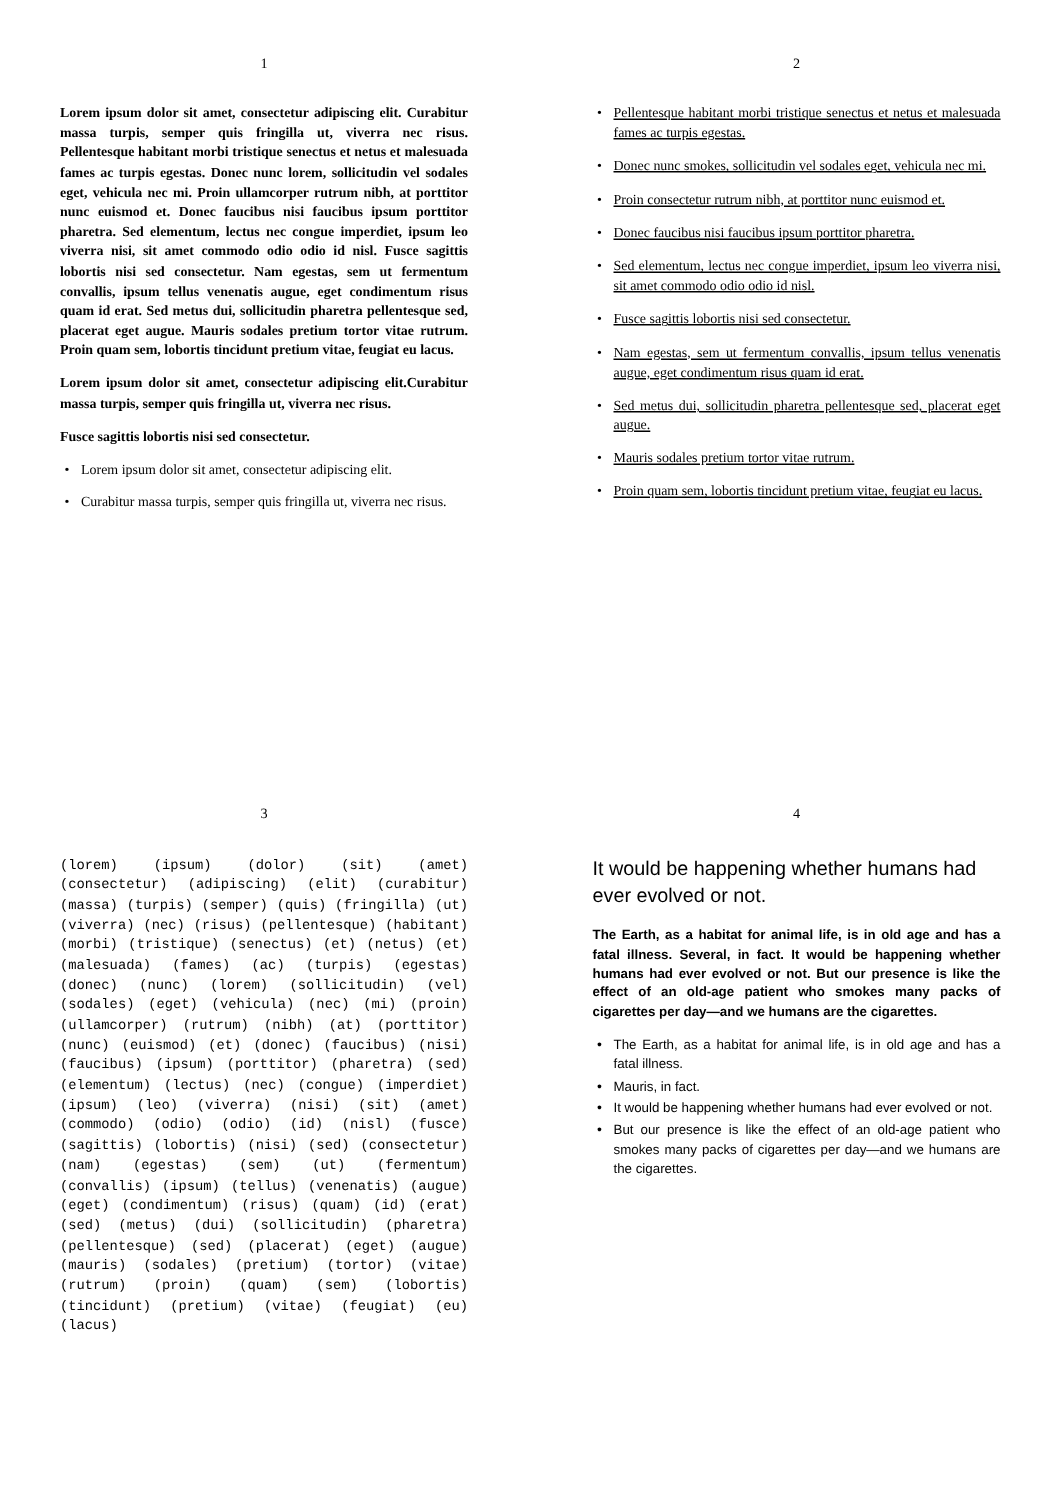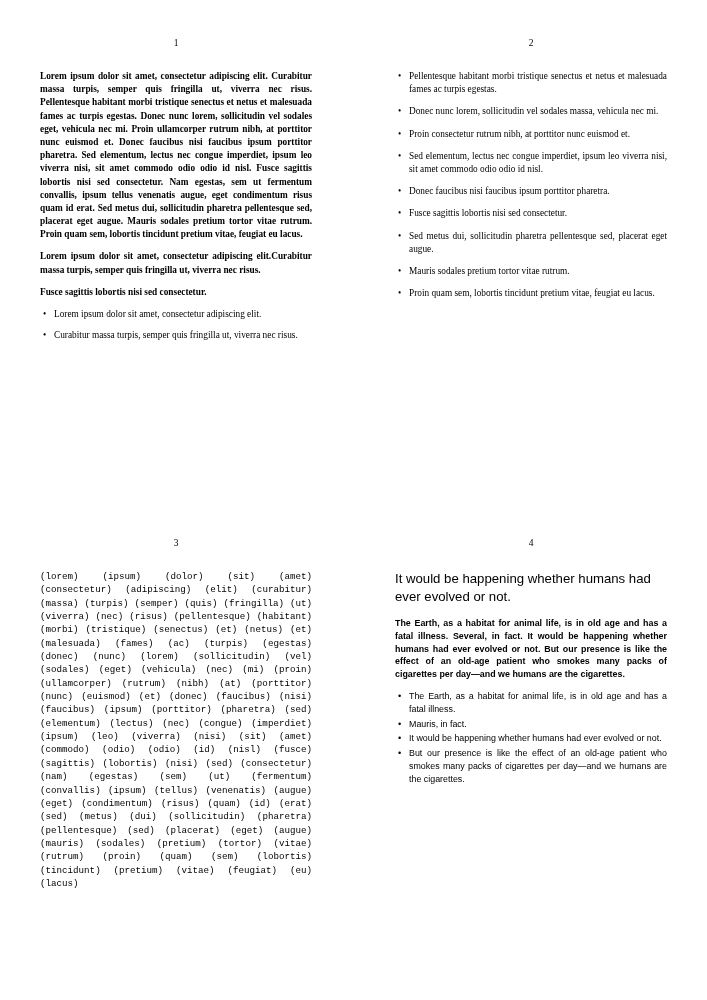--- a/index.html
+++ b/index.html
@@ -67,21 +67,21 @@
   ul.bullets li::before {
     content: "\2022";
     position: absolute;
     left: -11px;
     top: 0;
     font-size: 9.3px;
     line-height: 1.42;
   }
   ul.tight li { margin-bottom: 2px; }
 
-  .q2 ul.bullets { margin-top: 0; }
+  .q2 ul.bullets { margin-top: 0; text-decoration: underline; }
   .q2 ul.bullets li { margin-bottom: 9px; }
 
   .mono-block p {
     font-size: 9.2px;
     line-height: 1.45;
     text-align: justify;
     margin: 0;
     word-spacing: -0.3px;
     font-family: Liberation Mono, monospace;
   }
@@ -114,25 +114,26 @@
     <ul class="bullets">
       <li>Lorem ipsum dolor sit amet, consectetur adipiscing elit.</li>
       <li>Curabitur massa turpis, semper quis fringilla ut, viverra nec risus.</li>
     </ul>
   </div>
 
   <div class="quad q2">
     <div class="panel-number">2</div>
     <ul class="bullets">
       <li>Pellentesque habitant morbi tristique senectus et netus et malesuada fames ac turpis egestas.</li>
-      <li>Donec nunc lorem, sollicitudin vel sodales massa, vehicula nec mi.</li>
+      <li>Donec nunc smokes, sollicitudin vel sodales eget, vehicula nec mi.</li>
       <li>Proin consectetur rutrum nibh, at porttitor nunc euismod et.</li>
+      <li>Donec faucibus nisi faucibus ipsum porttitor pharetra.</li>
       <li>Sed elementum, lectus nec congue imperdiet, ipsum leo viverra nisi, sit amet commodo odio odio id nisl.</li>
-      <li>Donec faucibus nisi faucibus ipsum porttitor pharetra.</li>
       <li>Fusce sagittis lobortis nisi sed consectetur.</li>
+      <li>Nam egestas, sem ut fermentum convallis, ipsum tellus venenatis augue, eget condimentum risus quam id erat.</li>
       <li>Sed metus dui, sollicitudin pharetra pellentesque sed, placerat eget augue.</li>
       <li>Mauris sodales pretium tortor vitae rutrum.</li>
       <li>Proin quam sem, lobortis tincidunt pretium vitae, feugiat eu lacus.</li>
     </ul>
   </div>
 
   <div class="quad q3">
     <div class="panel-number">3</div>
     <div class="mono-block">
       <p>(lorem) (ipsum) (dolor) (sit) (amet) (consectetur) (adipiscing) (elit) (curabitur) (massa) (turpis) (semper) (quis) (fringilla) (ut) (viverra) (nec) (risus) (pellentesque) (habitant) (morbi) (tristique) (senectus) (et) (netus) (et) (malesuada) (fames) (ac) (turpis) (egestas) (donec) (nunc) (lorem) (sollicitudin) (vel) (sodales) (eget) (vehicula) (nec) (mi) (proin) (ullamcorper) (rutrum) (nibh) (at) (porttitor) (nunc) (euismod) (et) (donec) (faucibus) (nisi) (faucibus) (ipsum) (porttitor) (pharetra) (sed) (elementum) (lectus) (nec) (congue) (imperdiet) (ipsum) (leo) (viverra) (nisi) (sit) (amet) (commodo) (odio) (odio) (id) (nisl) (fusce) (sagittis) (lobortis) (nisi) (sed) (consectetur) (nam) (egestas) (sem) (ut) (fermentum) (convallis) (ipsum) (tellus) (venenatis) (augue) (eget) (condimentum) (risus) (quam) (id) (erat) (sed) (metus) (dui) (sollicitudin) (pharetra) (pellentesque) (sed) (placerat) (eget) (augue) (mauris) (sodales) (pretium) (tortor) (vitae) (rutrum) (proin) (quam) (sem) (lobortis) (tincidunt) (pretium) (vitae) (feugiat) (eu) (lacus)</p>

